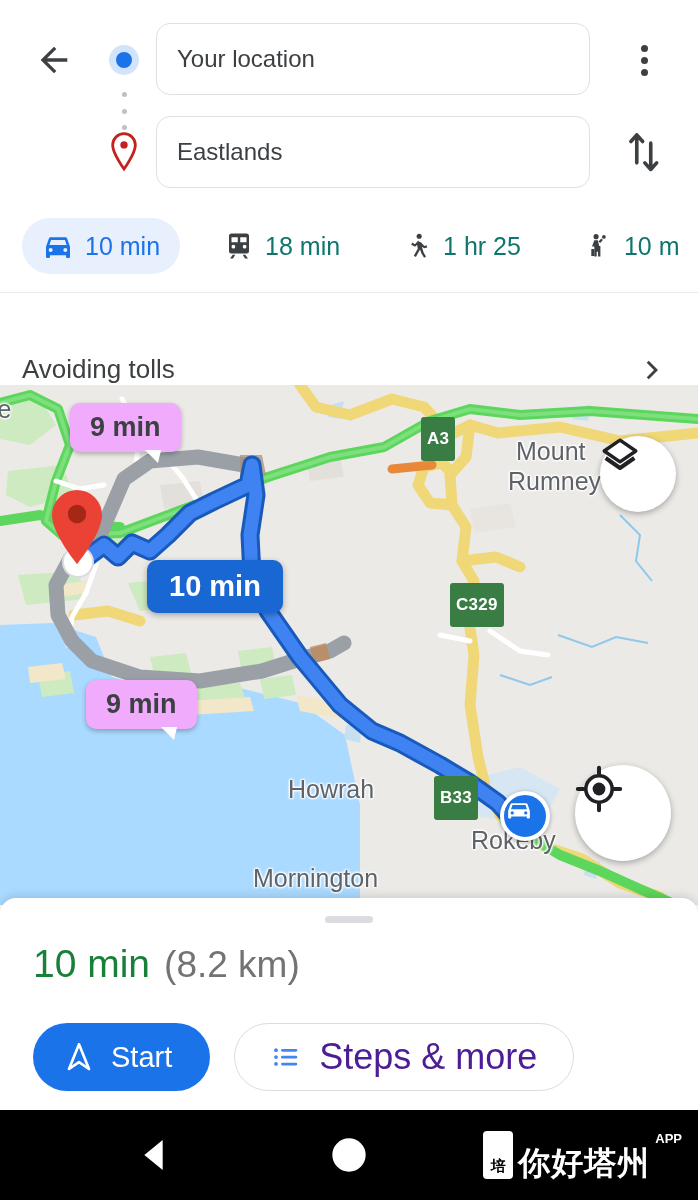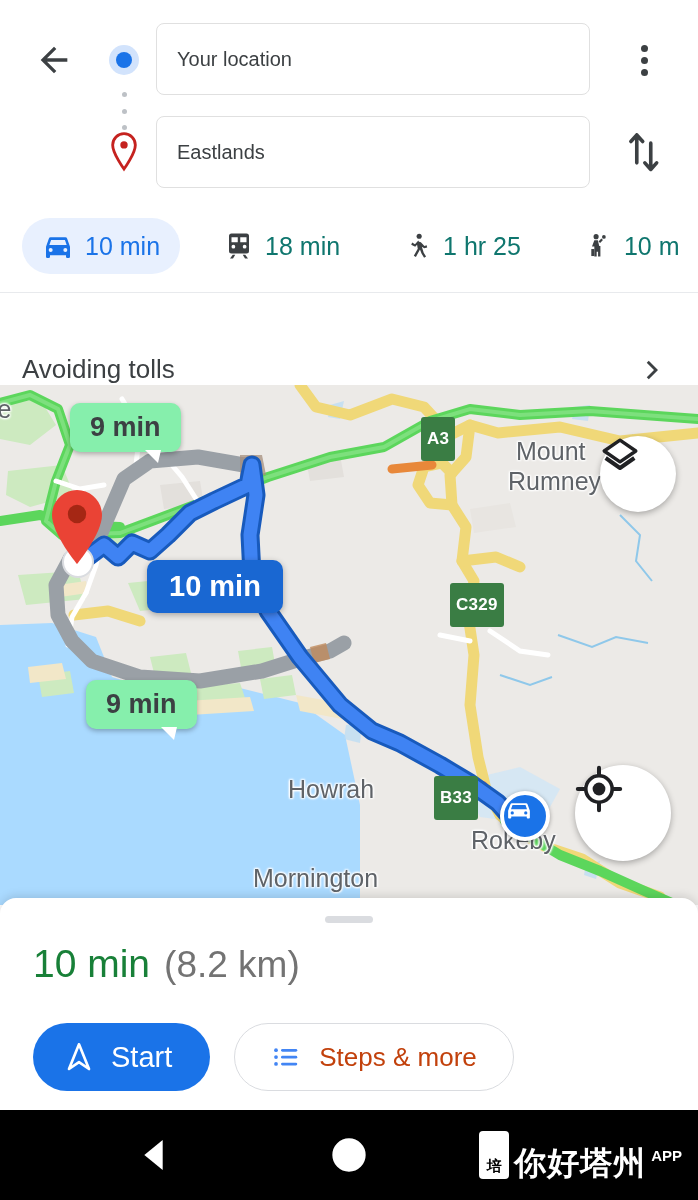--- a/index.html
+++ b/index.html
@@ -43,23 +43,23 @@
   }
   .conn-dot { width: 5px; height: 5px; border-radius: 50%; background: #bdc1c6; }
 
   .dest-pin {
     position: absolute; left: 100px; top: 128px; width: 48px; height: 48px;
     display: flex; align-items: center; justify-content: center;
   }
 
   .field {
     position: absolute; left: 156px; width: 434px; height: 72px;
-    border: 1px solid #e0e0e0; border-radius: 8px; background: #fff;
+    border: 1px solid #e0e0e0; border-radius: 14px; background: #fff;
     display: flex; align-items: center; padding: 0 20px;
-    font-size: 20px; color: #3c4043; cursor: text;
+    font-size: 24px; color: #3c4043; cursor: text;
     white-space: nowrap; overflow: hidden;
   }
   .field-origin { top: 23px; }
   .field-dest { top: 116px; }
 
   .swap-btn {
     position: absolute; left: 618px; top: 122px; width: 54px; height: 62px;
     display: flex; align-items: center; justify-content: center; cursor: pointer;
   }
 
@@ -104,21 +104,21 @@
     text-shadow: 1px 1px 2px #fff, -1px -1px 2px #fff, 1px -1px 2px #fff, -1px 1px 2px #fff;
     white-space: nowrap; pointer-events: none;
   }
   .shield {
     position: absolute; background: #3a7d44; color: #fff; font-size: 17px;
     font-weight: bold; padding: 12px 6px; border-radius: 3px; letter-spacing: 0.3px;
   }
 
   
   .bubble-alt {
-    position: absolute; background: #86efac; color: #3c4043;
+    position: absolute; background: #f0abfc; color: #3c4043;
     font-size: 27px; font-weight: bold; padding: 9px 20px; border-radius: 10px;
     box-shadow: 0 2px 5px rgba(0,0,0,.28); cursor: pointer; white-space: nowrap;
   }
   .bubble-alt::after {
     content: ""; position: absolute; bottom: -11px; left: 68%;
     border-left: 13px solid transparent; border-right: 3px solid transparent;
     border-top: 13px solid #fff;
   }
   .bubble-main {
     position: absolute; background: #1967d2; color: #fff;
@@ -163,21 +163,21 @@
     position: absolute; left: 33px; top: 125px; display: flex; align-items: center; gap: 24px;
   }
   .btn-start {
     display: flex; align-items: center; gap: 16px; height: 68px;
     padding: 0 38px 0 30px; border-radius: 34px; background: #1a73e8;
     color: #fff; font-size: 29px; cursor: pointer;
   }
   .btn-steps {
     display: flex; align-items: center; gap: 18px; height: 68px;
     padding: 0 36px; border-radius: 34px; background: #fff;
-    border: 1px solid #dadce0; color: #c2410c; font-size: 26px; cursor: pointer;
+    border: 1px solid #dadce0; color: #4c1d95; font-size: 36px; cursor: pointer;
   }
 
   
   .navbar {
     position: absolute; left: 0; top: 1110px; width: 698px; height: 90px;
     background: #000; z-index: 50;
   }
   .nav-back {
     position: absolute; left: 130px; top: 50%; transform: translateY(-50%);
     width: 52px; height: 52px; display: flex; align-items: center; justify-content: center;
@@ -191,21 +191,21 @@
   .watermark {
     position: absolute; right: 16px; top: 50%; transform: translateY(-50%);
     display: flex; align-items: flex-end; gap: 5px; pointer-events: none;
   }
   .wm-phone {
     width: 30px; height: 48px; background: #fff; border-radius: 4px;
     display: flex; align-items: flex-end; justify-content: center;
     padding-bottom: 3px; color: #000; font-size: 15px; font-weight: bold;
   }
   .wm-text { color: #fff; font-size: 32px; font-weight: bold; letter-spacing: 1px; line-height: 1; }
-  .wm-app { color: #fff; font-size: 15px; font-weight: bold; align-self: flex-start; margin-top: 16px; }
+  .wm-app { color: #fff; font-size: 13px; font-weight: bold; align-self: flex-start; margin-top: 0; }
 </style>
 </head>
 <body>
 
 <div class="phone">
 
   <div class="top-panel">
 
     <div class="back-btn">
       <svg width="40" height="40" viewBox="0 0 24 24">

